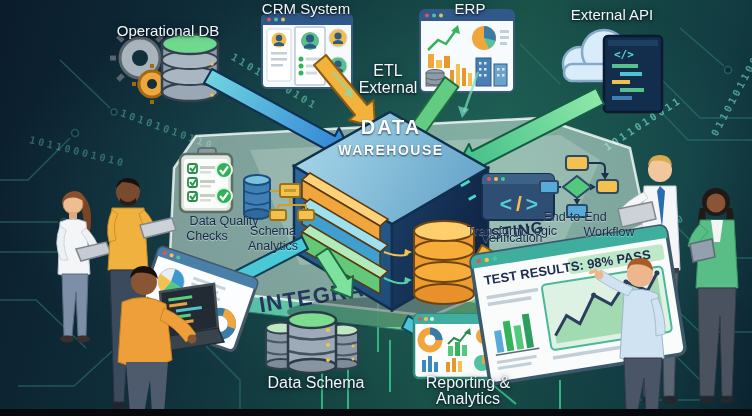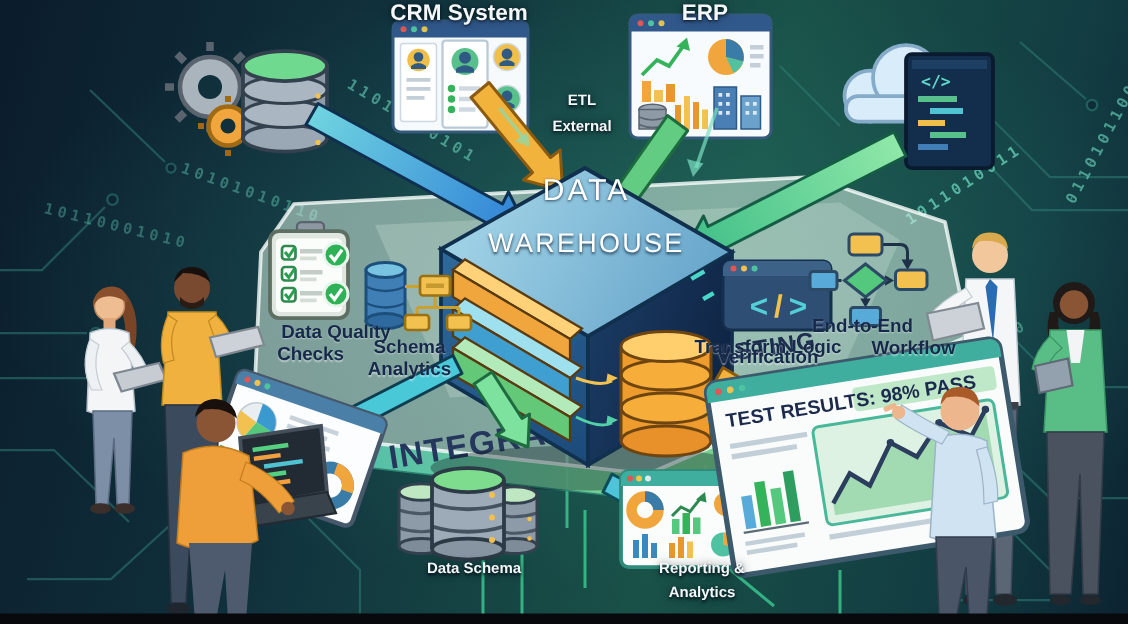--- a/index.html
+++ b/index.html
@@ -6,35 +6,35 @@
   .stage{
     position:relative;width:752px;height:416px;overflow:hidden;
     font-family:"Liberation Sans",sans-serif;
     background:
       radial-gradient(90% 80% at 55% 45%, rgba(46,138,120,.38), rgba(0,0,0,0) 62%),
       linear-gradient(105deg,#0b1c2c 0%,#10303c 30%,#195148 62%,#123c42 85%,#0c2331 100%);
   }
   svg{position:absolute;left:0;top:0;}
   .lbl{
     position:absolute;transform:translateX(-50%);white-space:nowrap;
-    font-weight:bold;color:#f3f7f9;
+    font-weight:normal;color:#f3f7f9;
     text-shadow:0 1px 2px rgba(4,12,22,.9),0 0 6px rgba(4,12,22,.5);
   }
   .lbl-dark{
     color:#17294a;
     text-shadow:0 1px 1px rgba(255,255,255,.45);
   }
-  .fs15{font-size:15px}.fs14{font-size:10px}.fs13{font-size:12.5px}
+  .fs15{font-size:15px}.fs14{font-size:16px}.fs13{font-size:12.5px}
   .binary{
     position:absolute;font-family:"DejaVu Sans Mono",monospace;
     font-size:10px;font-weight:bold;color:#6fe0c4;letter-spacing:3px;white-space:nowrap;
   }
   .cube-lbl{
     position:absolute;transform:translateX(-50%);white-space:nowrap;
-    font-weight:normal;color:#ffffff;letter-spacing:2px;
+    font-weight:bold;color:#ffffff;letter-spacing:2px;
     text-shadow:0 1px 2px rgba(10,30,50,.8);
   }
   .bottombar{position:absolute;left:0;bottom:0;width:752px;height:7px;background:#07090c;}
 </style>
 </head>
 <body>
 
 <div class="stage">
 
   <svg width="752" height="416" viewBox="0 0 752 416">
@@ -533,27 +533,29 @@
       <path d="M38,48 Q20,40 7,31 L11,22 Q27,32 43,40 Z" fill="#cfe3f3" stroke="#9db4c8" stroke-width=".8"></path>
       <circle cx="9" cy="27" r="4.5" fill="#eeb68c"></circle>
       <rect x="-1" y="22" width="9" height="3.5" rx="1.5" fill="#eeb68c" transform="rotate(-22 3 24)"></rect>
       <path d="M68,50 Q76,70 75,86 L66,88 Q66,68 61,52 Z" fill="#cfe3f3" stroke="#9db4c8" stroke-width=".8"></path>
       <path d="M34,110 L72,110 L68,162 L56,162 L54,130 L48,162 L36,162 Z" fill="#4a5568" stroke="#343c4c"></path>
       <ellipse cx="42" cy="165" rx="8" ry="3.5" fill="#242b33"></ellipse>
       <ellipse cx="62" cy="165" rx="8" ry="3.5" fill="#242b33"></ellipse>
     </g>
   </svg>
 
+  <div class="lbl fs15" style="left:168px;top:22px">Operational DB</div>
   <div class="lbl fs15" style="left:306px;top:0px">CRM System</div>
   <div class="lbl fs15" style="left:470px;top:0px">ERP</div>
+  <div class="lbl fs15" style="left:612px;top:6px">External API</div>
   <div class="lbl fs14" style="left:388px;top:62px">ETL</div>
   <div class="lbl fs14" style="left:388px;top:79px">External</div>
 
   <div class="cube-lbl" style="left:391px;top:116px;font-size:20px">DATA</div>
-  <div class="cube-lbl" style="left:391px;top:152px;font-size:18px;letter-spacing:1.5px">WAREHOUSE</div>
+  <div class="cube-lbl" style="left:391px;top:142px;font-size:14px;letter-spacing:1.5px">WAREHOUSE</div>
 
   <div class="lbl lbl-dark fs13" style="left:224px;top:214px">Data Quality</div>
   <div class="lbl lbl-dark fs13" style="left:207px;top:229px">Checks</div>
   <div class="lbl lbl-dark fs13" style="left:273px;top:224px">Schema</div>
   <div class="lbl lbl-dark fs13" style="left:273px;top:239px">Analytics</div>
   <div class="lbl lbl-dark fs13" style="left:512px;top:224px">Transform Logic</div>
   <div class="lbl lbl-dark fs13" style="left:512px;top:231px">Verification</div>
   <div class="lbl lbl-dark fs13" style="left:575px;top:210px">End-to-End</div>
   <div class="lbl lbl-dark fs13" style="left:609px;top:225px">Workflow</div>
 

